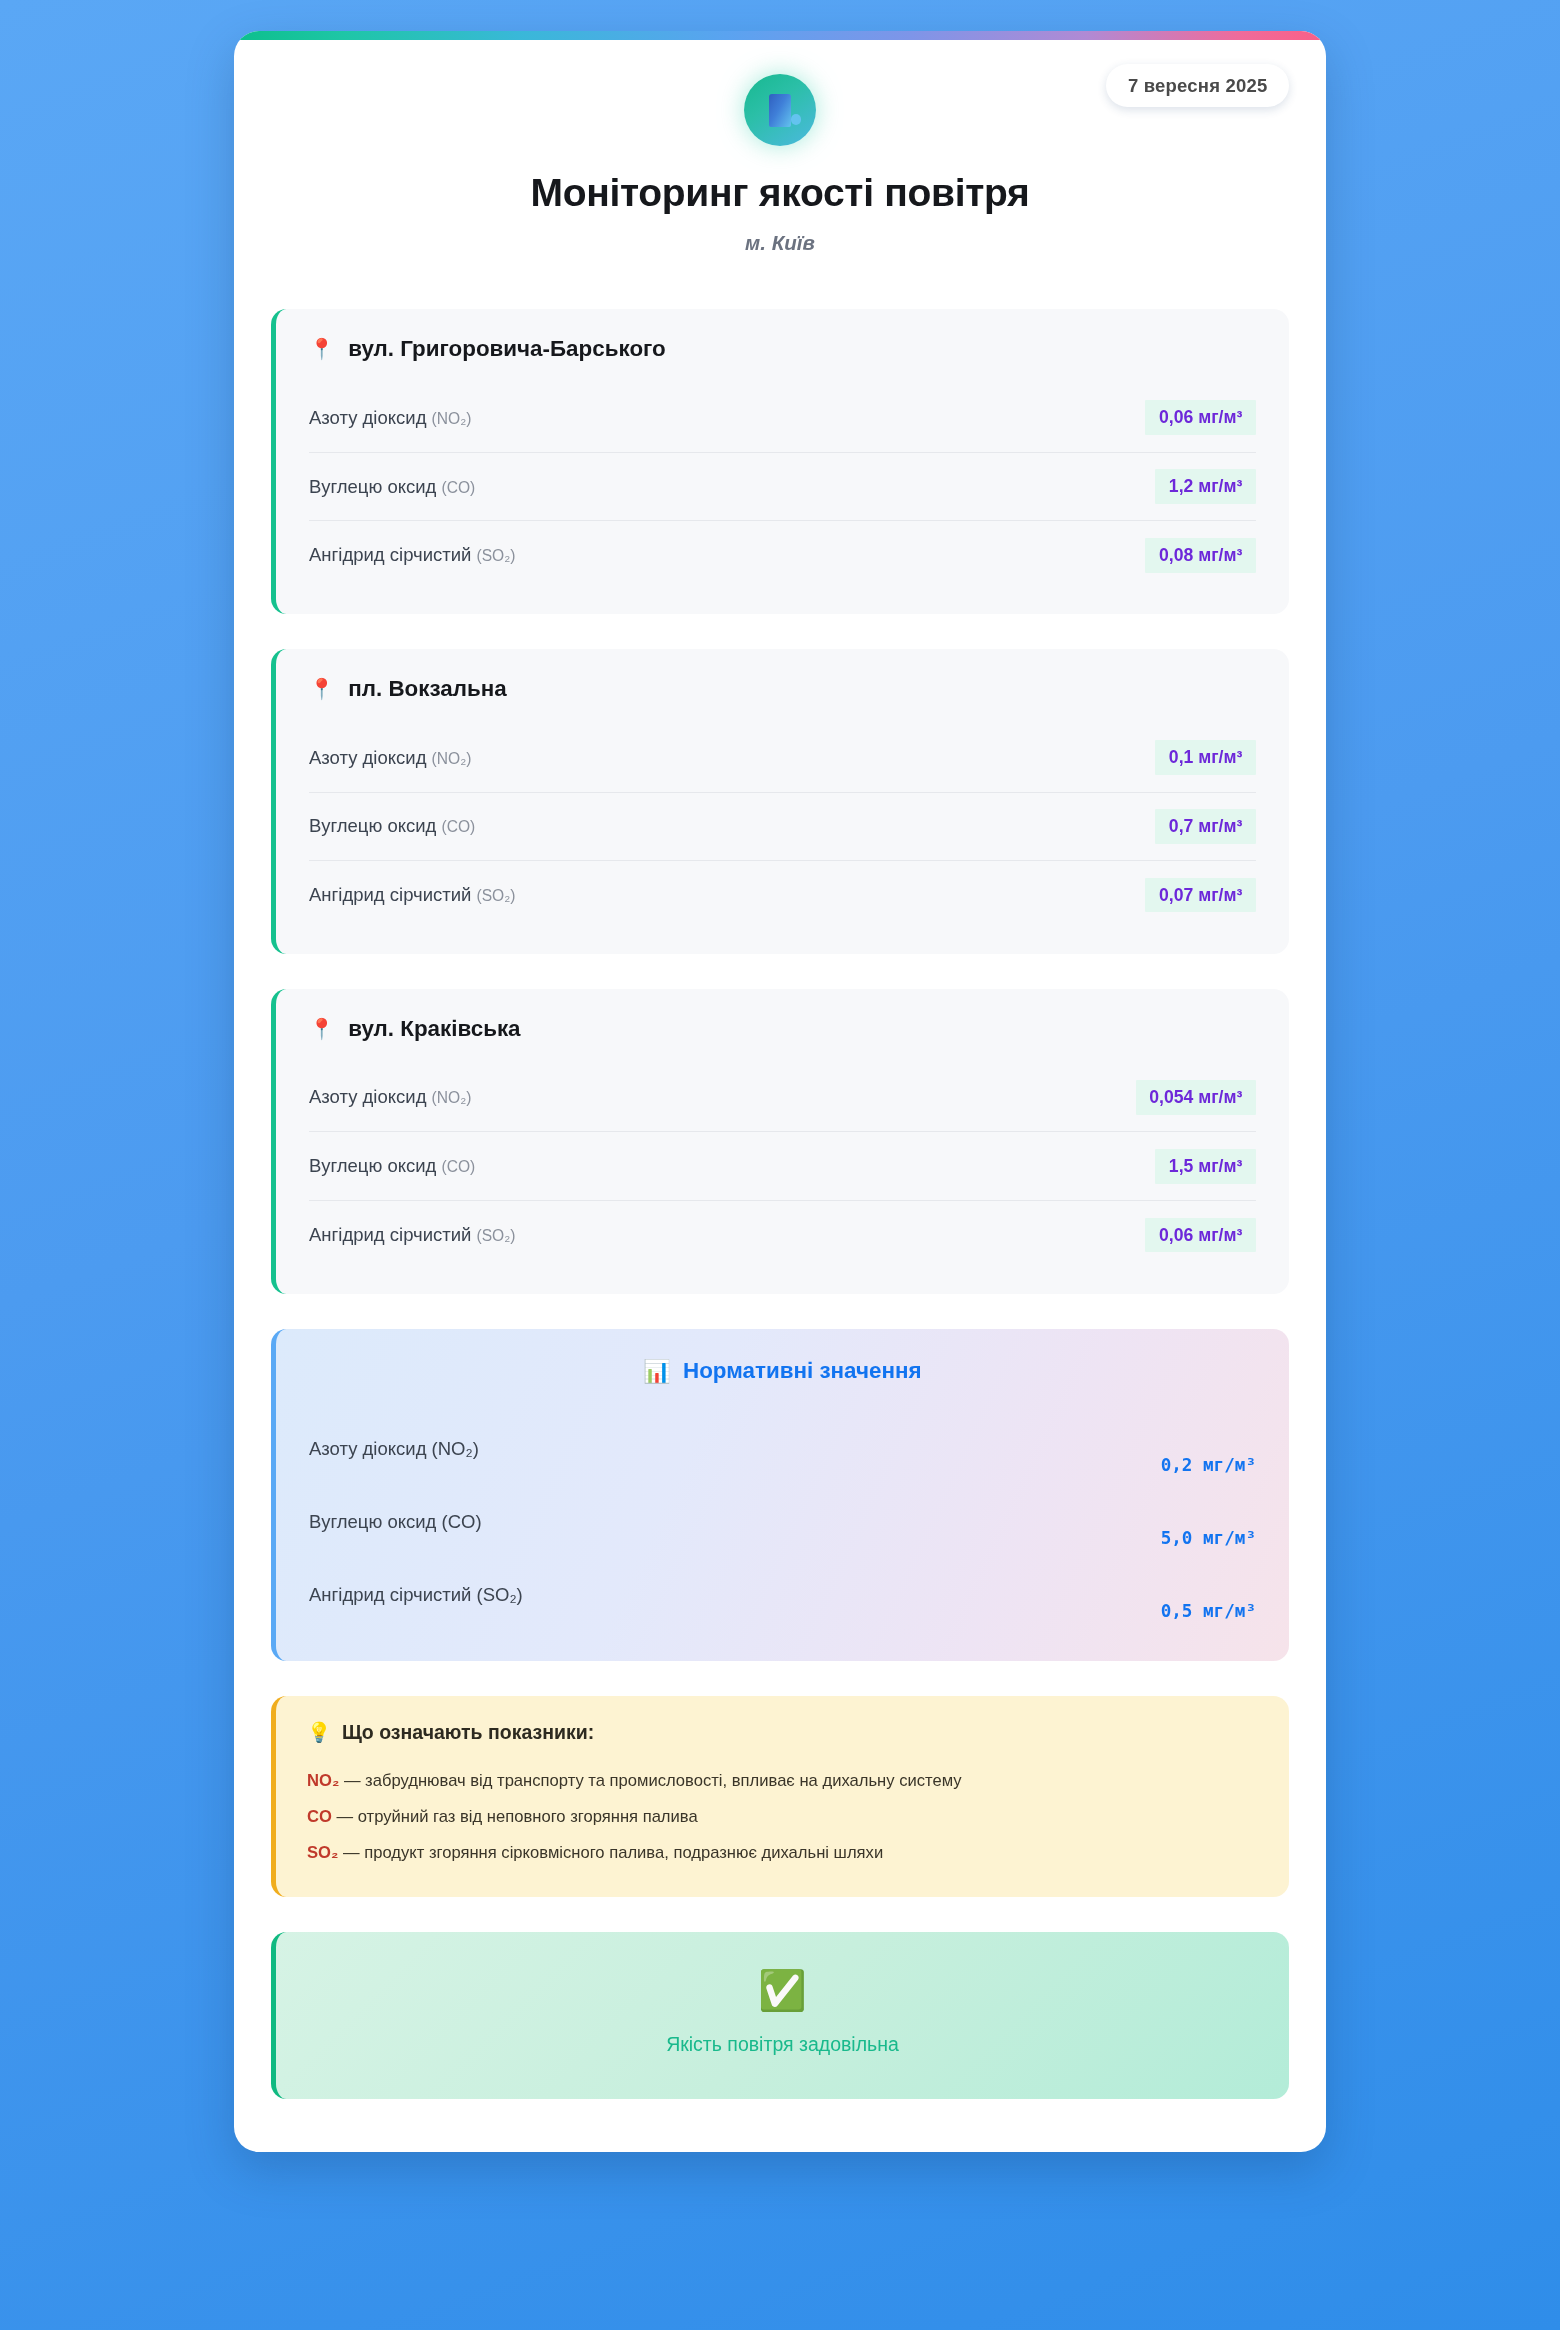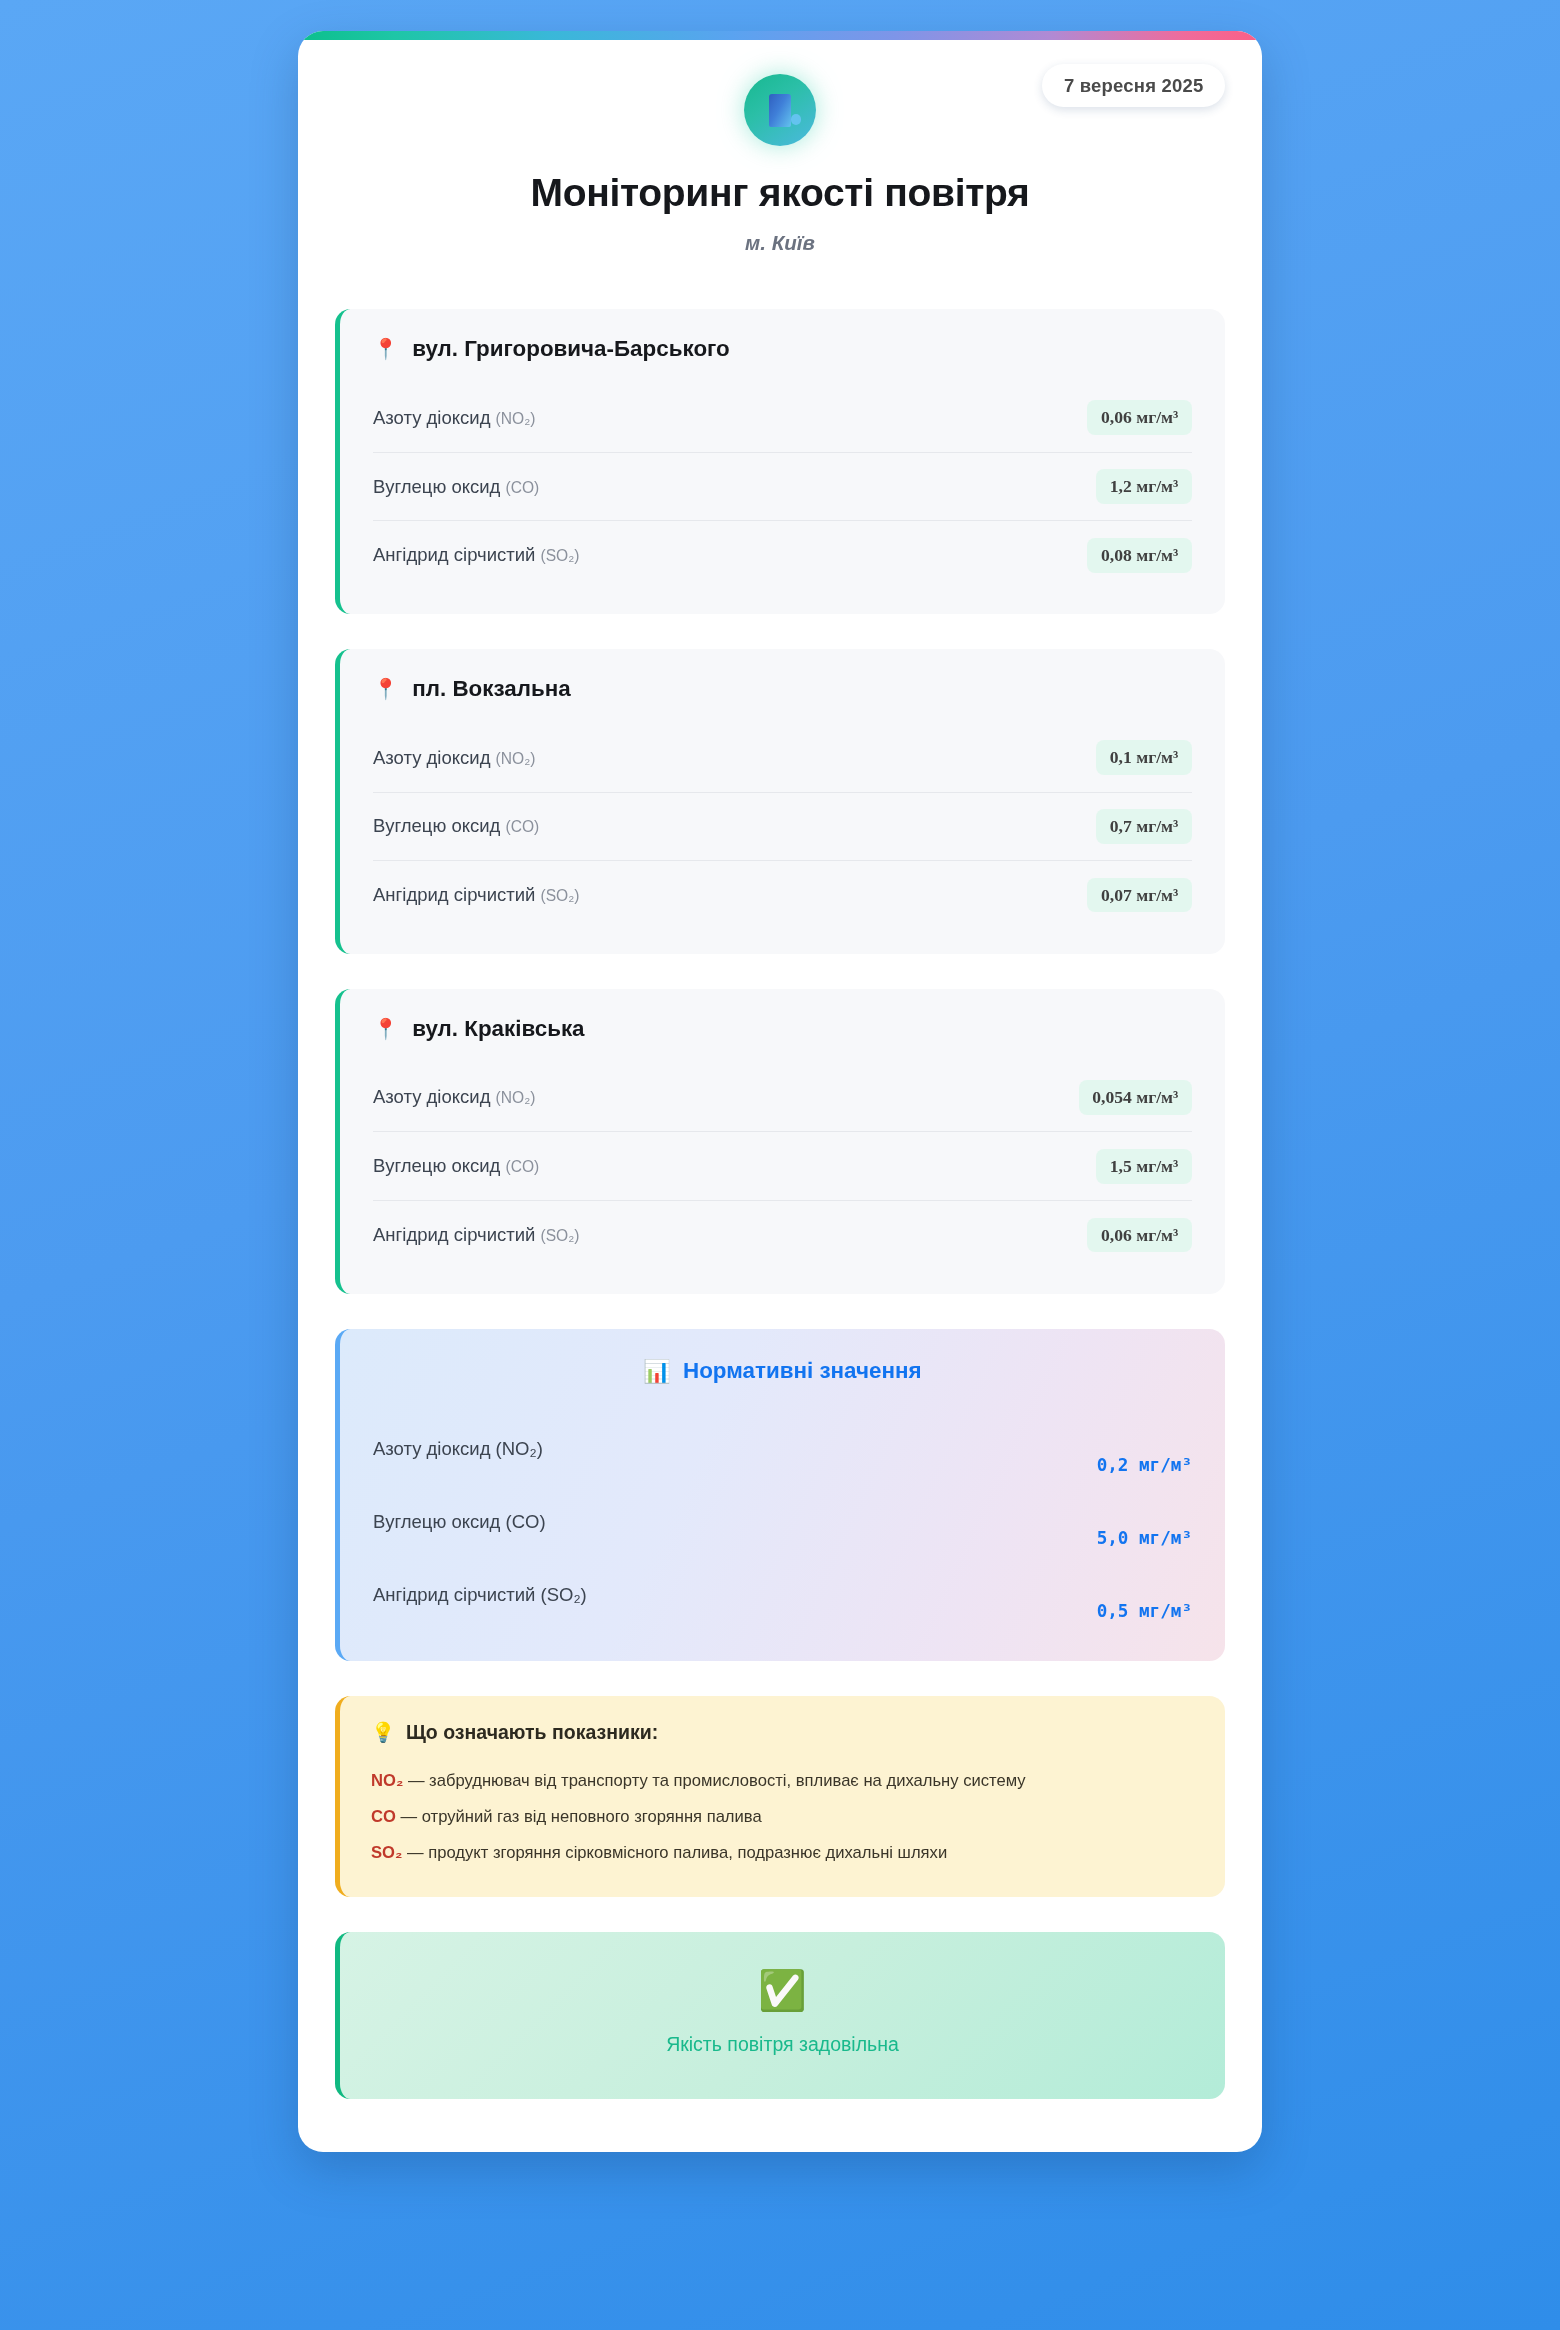--- a/index.html
+++ b/index.html
@@ -14,21 +14,21 @@
     background: linear-gradient(160deg, #5aa7f5 0%, #4c9bf0 45%, #2f8de9 100%);
     display: flex;
     justify-content: center;
     align-items: flex-start;
     padding: 31px 0 45px 0;
   }
 
   
   .sheet {
     position: relative;
-    width: 964px;
+    width: 1092px;
     background: #ffffff;
     border-radius: 25px;
     box-shadow: 0 17.6px 47px rgba(14, 58, 110, 0.26);
     overflow: hidden;
     padding: 0 0 53px 0;
   }
 
   .top-bar {
     position: absolute;
     top: 0; left: 0; right: 0;
@@ -149,24 +149,24 @@
     font-size: 18.5px;
     color: #3c4450;
   }
   .row-label .formula {
     color: #8b919c;
     font-size: 15.6px;
   }
 
   .pill {
     background: #e3f7ef;
-    color: #404040;
-    border-radius: 8px;
+    color: #6d28d9;
+    border-radius: 1px;
     padding: 6.8px 13.7px;
-    font-family: Liberation Serif, serif;
+    font-family: Liberation Sans, sans-serif;
     font-size: 17.6px;
     font-weight: bold;
     white-space: nowrap;
   }
 
   
   .norms {
     background: linear-gradient(115deg, #dceafb 0%, #e3e9fb 40%, #eee4f4 72%, #f6e3ea 100%);
     border-radius: 15.6px;
     border-left: 5.9px solid #5aa9f5;

